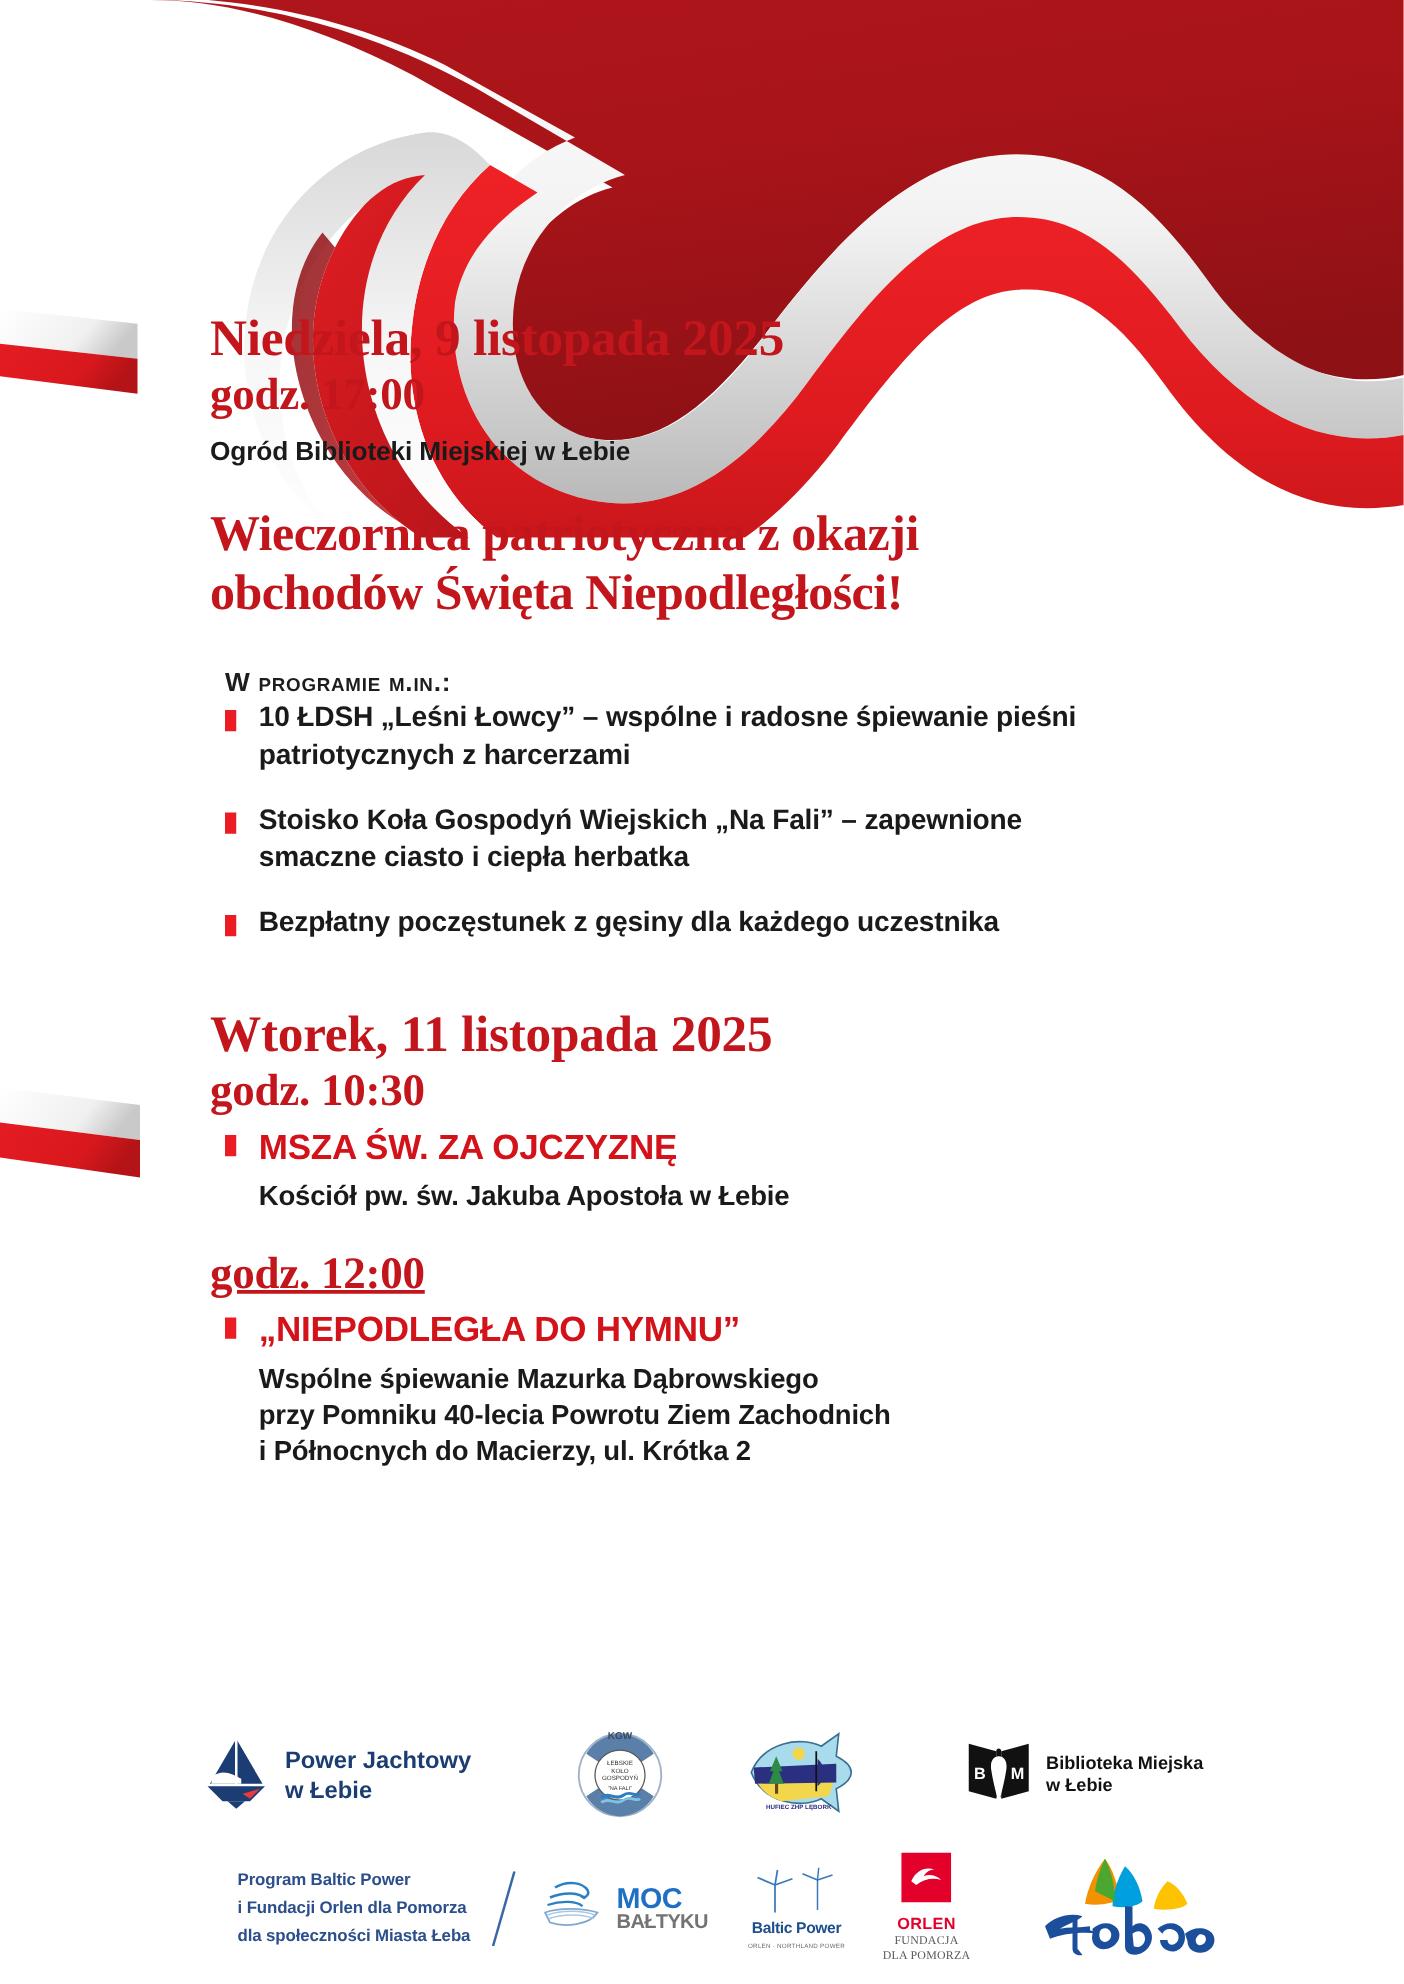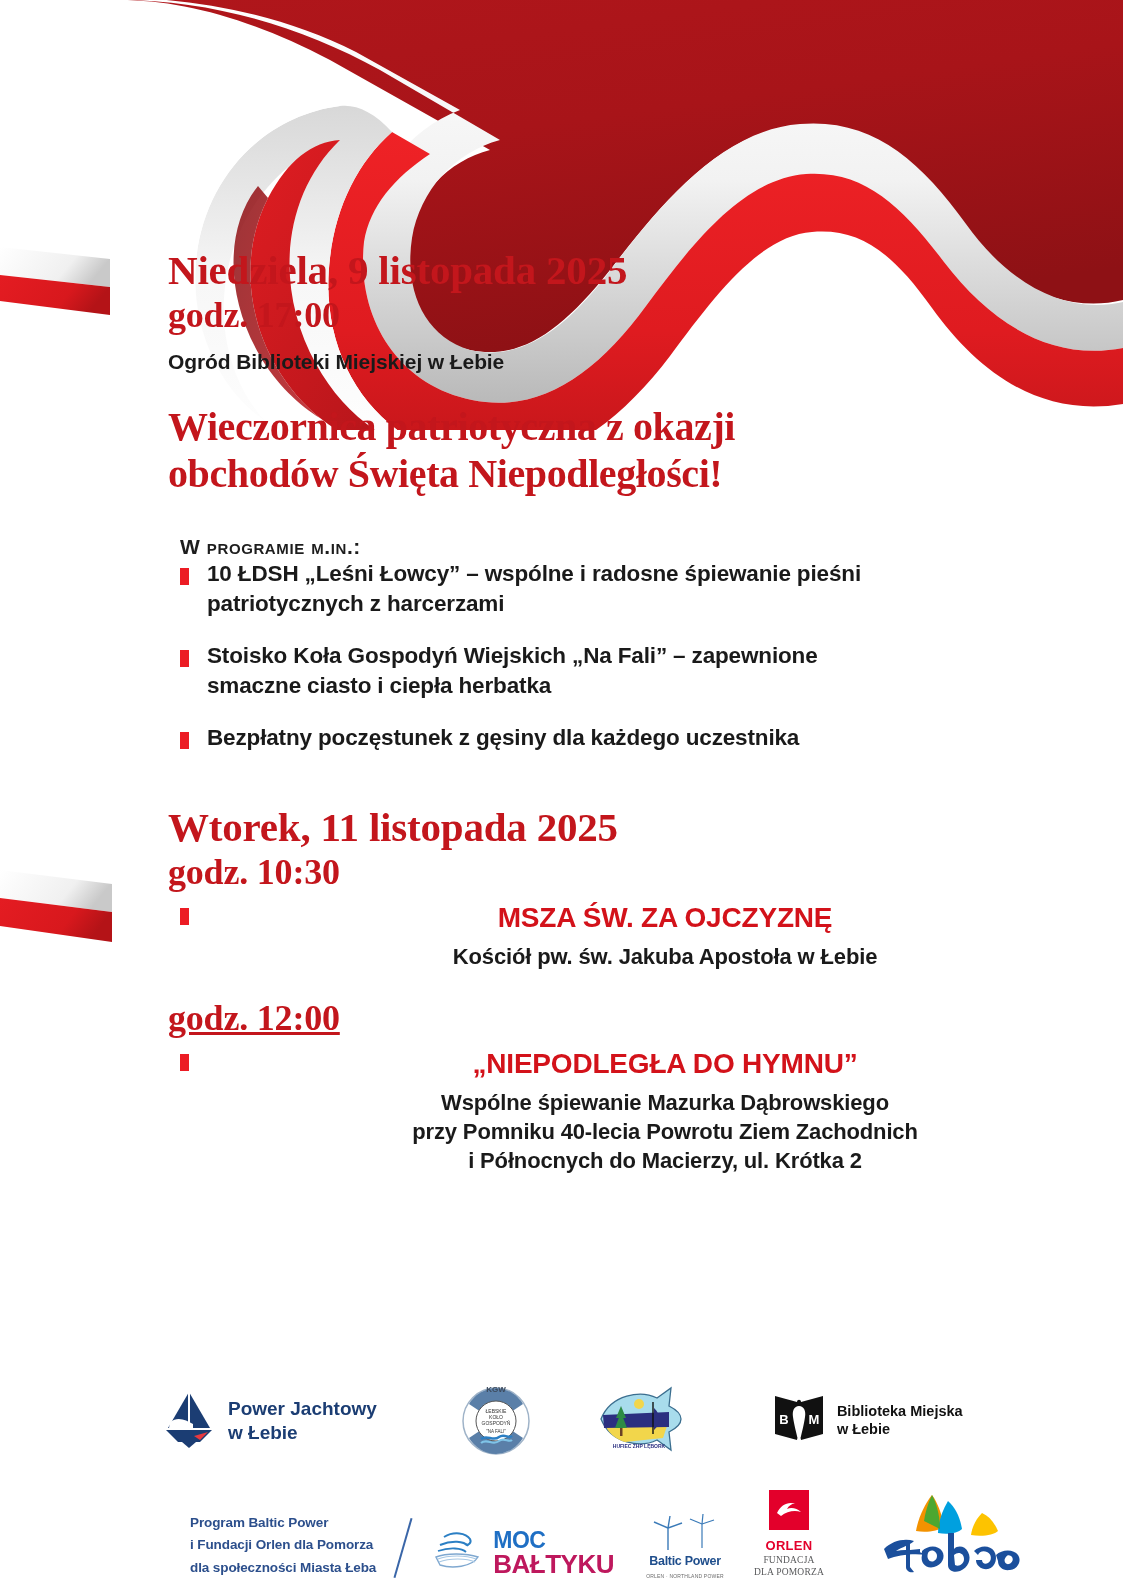--- a/index.html
+++ b/index.html
@@ -111,21 +111,21 @@
     top: 9px;
     width: 9px;
     height: 17px;
     background: #ec1c24;
     display: block;
   }
 
   
   .block-day2 { margin-top: 52px; }
 
-  .sub-entry { margin-top: 6px; text-align: center; }
+  .sub-entry { margin-top: 6px; }
   .entry-title {
     position: relative;
     padding-left: 39px;
     font-family: "Liberation Sans", sans-serif;
     font-weight: 700;
     font-size: 28px;
     color: #d3121a;
     letter-spacing: -0.2px;
     line-height: 1.22;
   }
@@ -171,42 +171,42 @@
   .logo-text.port { font-size: 19px; color: #1b3d73; }
   .logo-text.bib  { font-size: 14.5px; color: #111; }
 
   .sponsors-row {
     position: absolute;
     left: 0; top: 1474px;
     width: 1123px;
     height: 105px;
     z-index: 6;
     display: flex;
-    align-items: flex-end;
+    align-items: center;
   }
   .sponsor-credit {
     margin-left: 190px;
     font-family: "Liberation Sans", sans-serif;
     font-weight: 700;
     font-size: 13.5px;
     color: #2c4f8c;
     line-height: 1.65;
     letter-spacing: -0.1px;
   }
   .divider-slash {
     margin-left: 26px;
     width: 2px;
     height: 62px;
     background: #3a66a8;
     transform: rotate(16deg);
   }
   .moc-wrap { margin-left: 28px; display: flex; align-items: center; gap: 9px; }
   .moc-text { font-family: "Liberation Sans", sans-serif; font-weight: 700; line-height: 0.95; }
   .moc-text .l1 { font-size: 23px; color: #1f6fc4; letter-spacing: -0.5px; }
-  .moc-text .l2 { font-size: 26px; color: #be185d; letter-spacing: -0.5px; }
+  .moc-text .l2 { font-size: 16px; color: #737373; letter-spacing: -0.5px; }
 
   .bp-wrap { margin-left: 32px; text-align: center; }
   .bp-name {
     font-family: "Liberation Sans", sans-serif;
     font-weight: 700; font-size: 12.5px; color: #1f4e8c;
     letter-spacing: -0.3px; margin-top: -4px;
   }
   .bp-sub { font-size: 5px; color: #6b6b6b; margin-top: 5px; letter-spacing: 0.2px; }
 
   .orlen-wrap { margin-left: 30px; text-align: center; }

